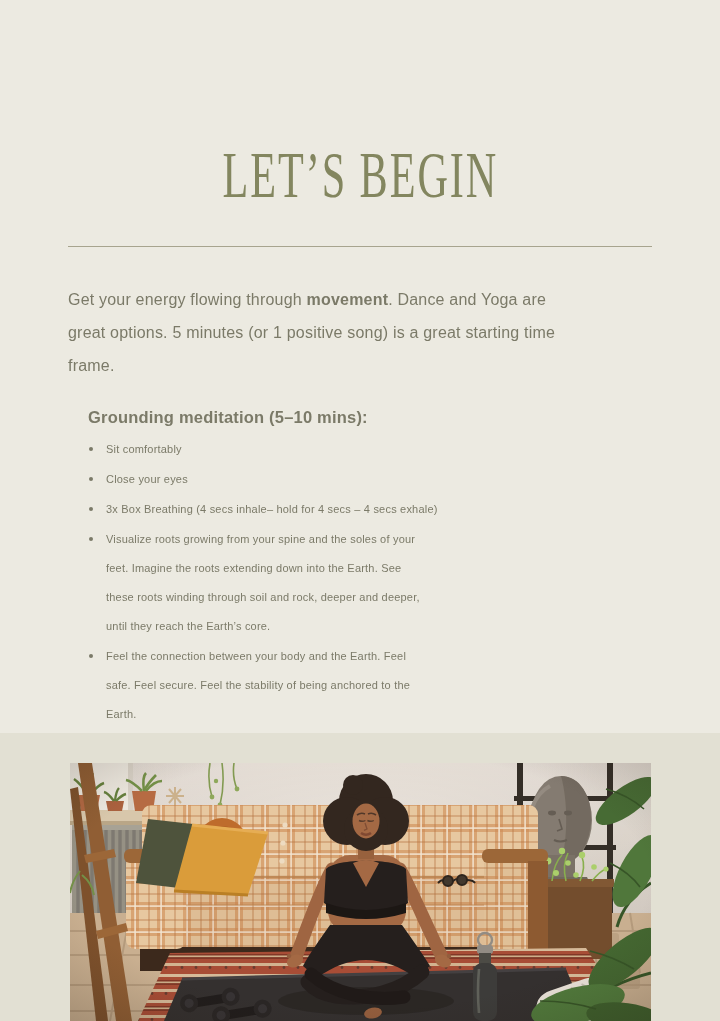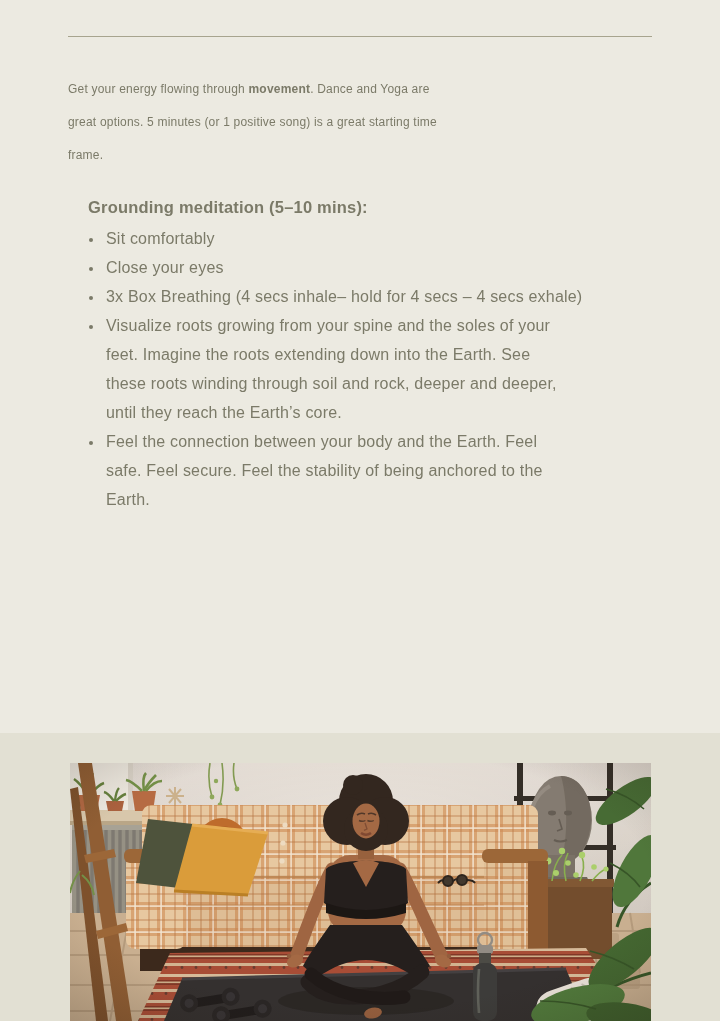--- a/index.html
+++ b/index.html
@@ -18,43 +18,44 @@
     margin-top:140px;text-align:center;line-height:70px;height:70px;
     color:var(--title-color,#83865F);font-weight:400;white-space:nowrap;
   }
   h1.page-title .title-inner{
     display:inline-block;font-family:"Liberation Serif","DejaVu Serif",serif;
     font-size:66px;letter-spacing:3px;transform:scaleX(0.64);transform-origin:center;
     font-weight:400;
   }
   .divider{border:none;border-top:1px solid var(--divider-color,#A7A48E);margin-top:36px;}
   .intro{
-    margin-top:36px;font-size:12px;line-height:33px;white-space:pre-line;
+    margin-top:36px;font-size:16px;line-height:33px;white-space:pre-line;
     letter-spacing:0.2px;
   }
   .intro strong{font-weight:700;}
   .subheading{margin-top:22px;font-size:16.5px;line-height:26px;font-weight:700;letter-spacing:0.2px;margin-left:20px;}
   ul.bullets{margin-top:4px;list-style:disc;padding-left:36px;}
-  ul.bullets li{font-size:16px;line-height:29px;padding-left:2px;letter-spacing:0.2px;}
+  ul.bullets li{font-size:11px;line-height:29px;padding-left:2px;letter-spacing:0.2px;}
   ul.bullets li span{white-space:pre-line;}
   ul.bullets li::marker{color:var(--text-color,#7B7A68);font-size:13px;}
   .photo-band{
     position:absolute;left:0;top:733px;width:720px;height:288px;
     background:var(--band-bg,#E2E0D3);z-index:1;
   }
   .photo{
     position:absolute;left:70px;top:30px;width:581px;height:258px;
     overflow:hidden;background:#D8D4CF;
   }
   .photo svg{display:block;}
 </style>
 </head>
 <body>
 
 <div class="content">
+  <h1 class="page-title"><span class="title-inner">LET’S BEGIN</span></h1>
   <hr class="divider">
   <p class="intro"><span>Get your energy flowing through </span><strong>movement</strong><span>. Dance and Yoga are
 great options. 5 minutes (or 1 positive song)  is a great starting time
 frame.</span></p>
   <p class="subheading">Grounding meditation (5–10 mins):</p>
   <ul class="bullets">
     <li><span>Sit comfortably</span></li>
     <li><span>Close your eyes</span></li>
     <li><span>3x Box Breathing (4 secs inhale– hold for 4 secs – 4 secs exhale)</span></li>
     <li><span>Visualize roots  growing from your spine and the soles of your

